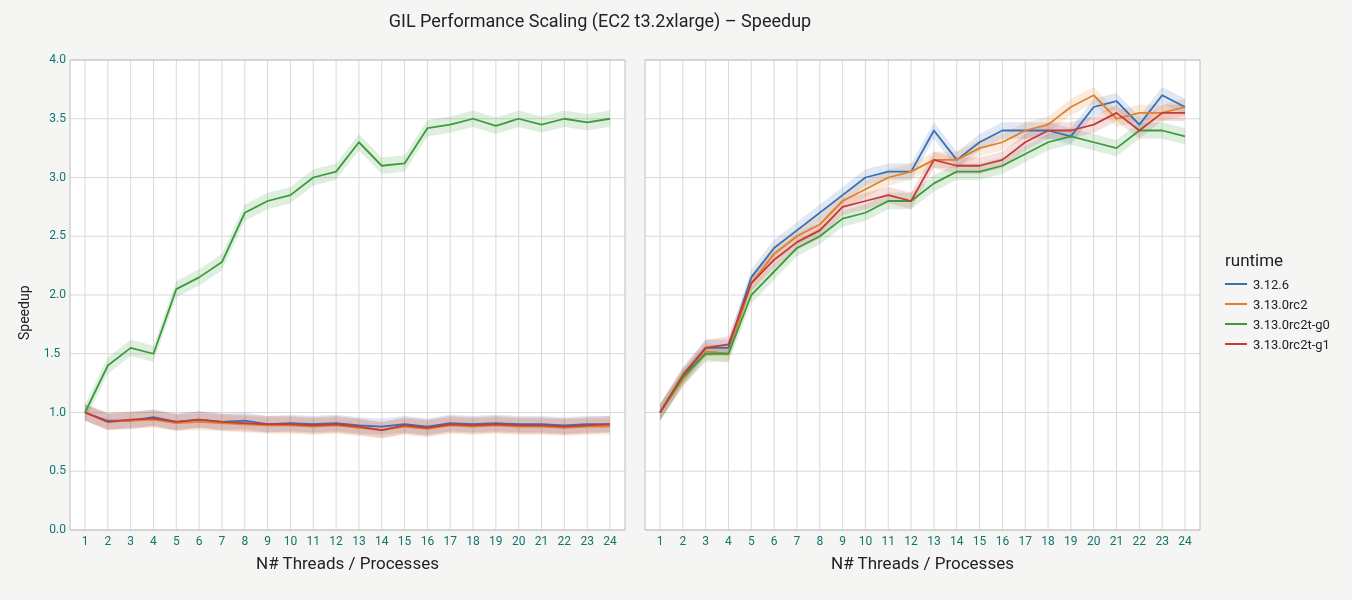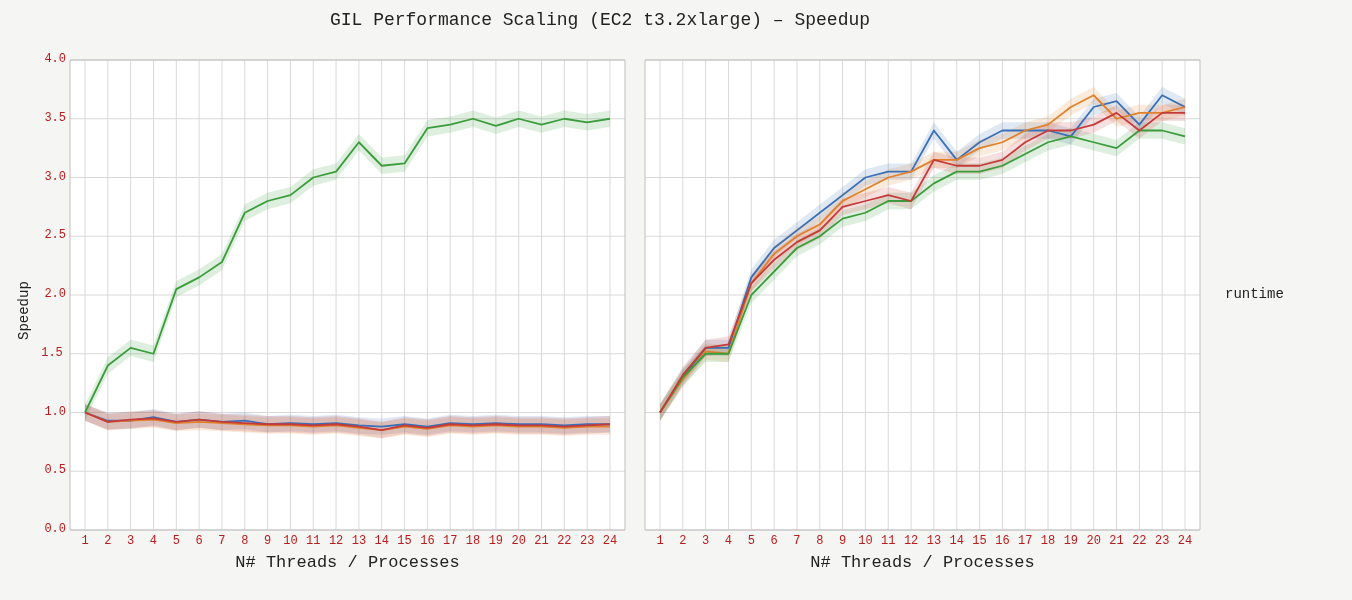--- a/index.html
+++ b/index.html
@@ -9,21 +9,20 @@
     height: 600px;
     background: #f5f5f4;
     font-family: -apple-system, BlinkMacSystemFont, "Segoe UI", Roboto, Helvetica, Arial, sans-serif;
     color: #222;
     overflow: hidden;
   }
   .figure {
     position: relative;
     width: 1352px;
     height: 584px;
-    font-family: Liberation Mono, monospace;
   }
   .suptitle {
     position: absolute;
     top: 10px;
     left: 0;
     width: 1200px; 
     text-align: center;
     font-size: 18px;
     font-weight: 400;
   }
@@ -53,32 +52,31 @@
     font-size: 14px;
   }
   .x-label {
     position: absolute;
     font-size: 17px;
     text-align: center;
   }
   .tick-label {
     position: absolute;
     font-size: 12px;
-    color: #b91c1c;
+    color: #0f766e;
   }
   .legend {
     position: absolute;
     top: 250px;
     left: 1225px;
     font-size: 13px;
   }
   .legend-title {
     margin-bottom: 4px;
-    font-size: 14px;
-    margin-top: 36px;
+    font-size: 17px;
   }
   .legend-row {
     display: flex;
     align-items: center;
     height: 20px;
   }
   .legend-swatch {
     width: 22px;
     height: 2px;
     margin-right: 6px;
@@ -257,15 +255,33 @@
       <div class="tick-label" style="left: 1061.87px; top: 534px; width: 18px; text-align: center;">19</div>
       <div class="tick-label" style="left: 1084.7px; top: 534px; width: 18px; text-align: center;">20</div>
       <div class="tick-label" style="left: 1107.52px; top: 534px; width: 18px; text-align: center;">21</div>
       <div class="tick-label" style="left: 1130.35px; top: 534px; width: 18px; text-align: center;">22</div>
       <div class="tick-label" style="left: 1153.17px; top: 534px; width: 18px; text-align: center;">23</div>
       <div class="tick-label" style="left: 1176px; top: 534px; width: 18px; text-align: center;">24</div>
     </div>
 
   <div class="legend">
     <div class="legend-title">runtime</div>
+    <div id="legend-rows">
+        <div class="legend-row">
+          <div class="legend-swatch" style="background: rgb(59, 111, 182);"></div>
+          <span>3.12.6</span>
+        </div>
+        <div class="legend-row">
+          <div class="legend-swatch" style="background: rgb(224, 129, 44);"></div>
+          <span>3.13.0rc2</span>
+        </div>
+        <div class="legend-row">
+          <div class="legend-swatch" style="background: rgb(58, 156, 58);"></div>
+          <span>3.13.0rc2t-g0</span>
+        </div>
+        <div class="legend-row">
+          <div class="legend-swatch" style="background: rgb(197, 58, 58);"></div>
+          <span>3.13.0rc2t-g1</span>
+        </div>
+      </div>
   </div>
 
 </div>
 
 </body></html>

